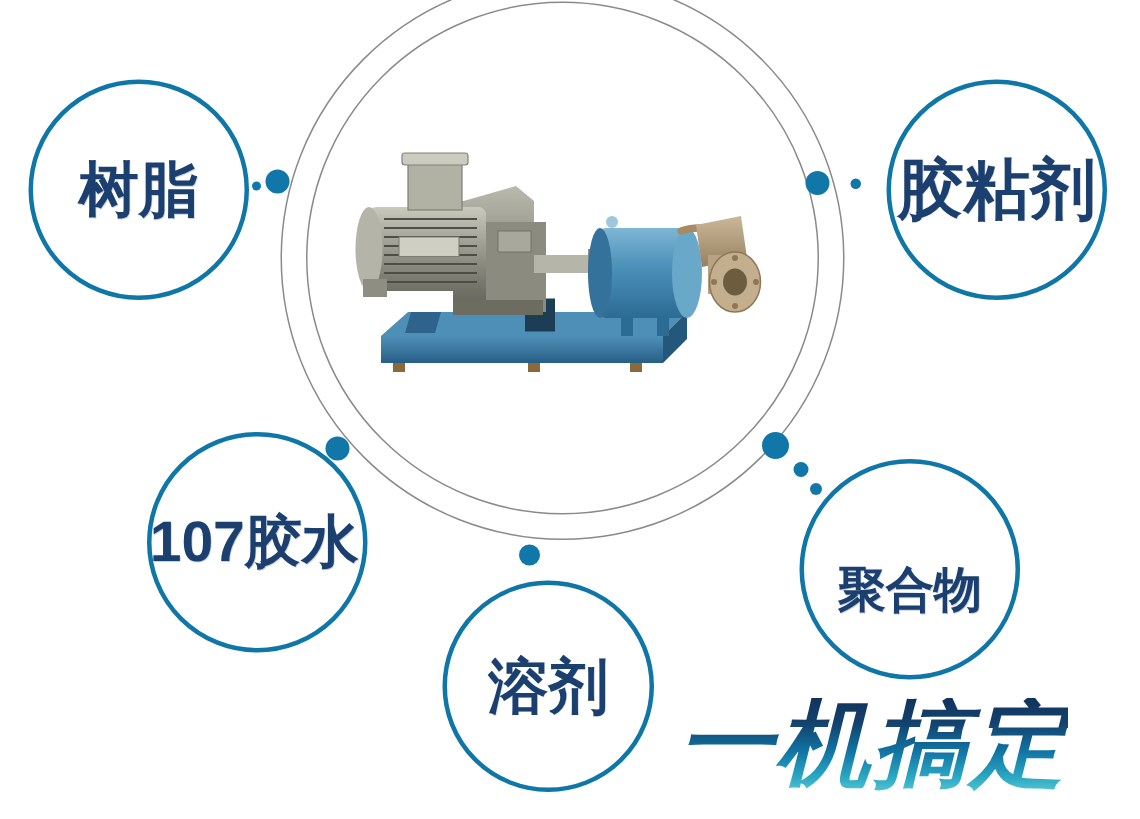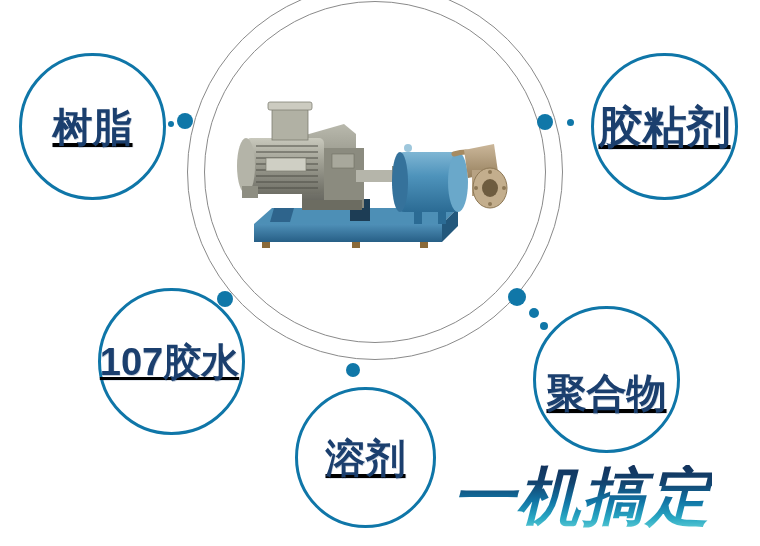--- a/index.html
+++ b/index.html
@@ -19,21 +19,21 @@
     background:transparent;
   }
   .ring-outer{left:187px;top:-16px;width:376px;height:376px;}
   .ring-inner{left:204px;top:1px;width:342px;height:342px;}
 
   .bubble{
     position:absolute;border-radius:50%;
     border:3px solid #0f76a8;
     box-sizing:border-box;
     background:#ffffff;
-    display:flex;align-items:center;justify-content:center;text-decoration:underline;
+    display:flex;align-items:center;justify-content:center;
   }
   .bubble-label{
     color:#1b3f6e;
     font-weight:bold;
     letter-spacing:0px;
     white-space:nowrap;
     line-height:1;
     text-shadow:0.5px 0.5px 0 rgba(27,63,110,.25);
   }
 
@@ -43,21 +43,21 @@
   .b-adhesive{left:591px;top:53px;width:147px;height:147px;}
   .b-adhesive .bubble-label{font-size:44px;}
 
   .b-glue107{left:58px;top:288px;width:147px;height:147px;margin-left:40px;}
   .b-glue107 .bubble-label{font-size:38px;position:relative;left:-2px;}
 
   .b-solvent{left:295px;top:387px;width:141px;height:141px;}
   .b-solvent .bubble-label{font-size:40px;}
 
   .b-polymer{left:533px;top:306px;width:147px;height:147px;}
-  .b-polymer .bubble-label{font-size:40px;margin-top:27px;}
+  .b-polymer .bubble-label{font-size:32px;margin-top:27px;}
 
   .dot{position:absolute;border-radius:50%;background:#1077a8;}
 
   .machine{position:absolute;left:232px;top:96px;width:282px;height:160px;}
 
   .slogan{
     position:absolute;
     left:452px;top:465px;
     font-size:63px;
     font-weight:bold;

